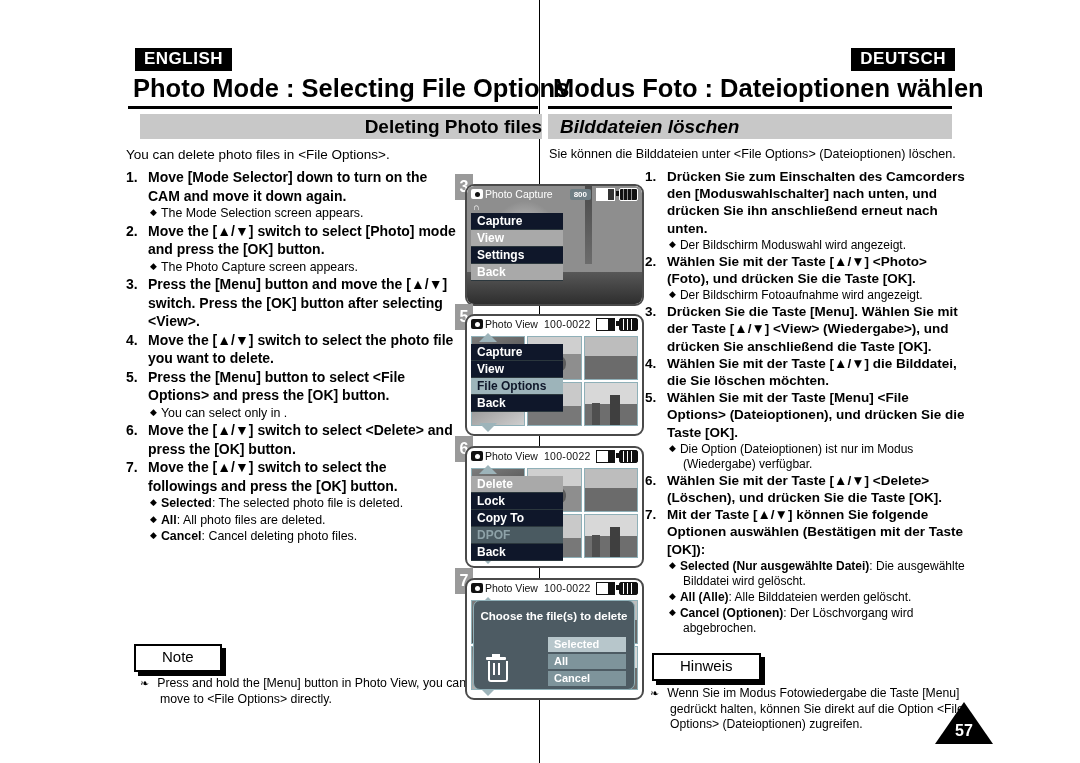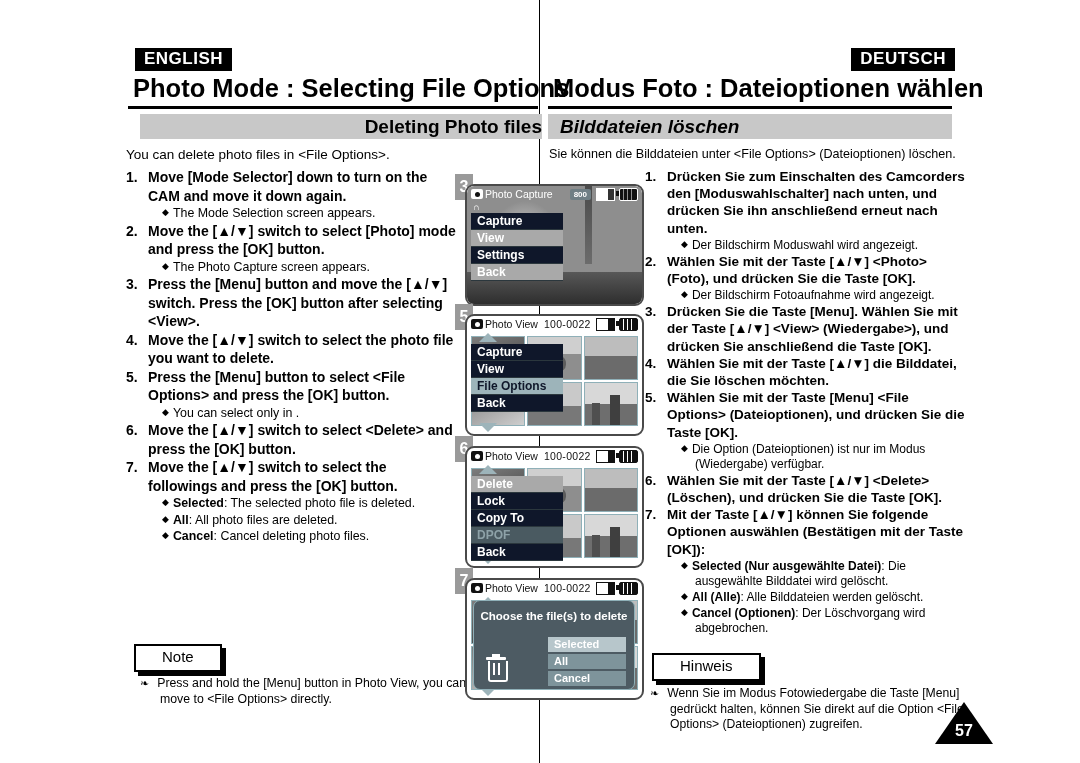--- a/index.html
+++ b/index.html
@@ -87,21 +87,21 @@
     line-height:18.5px;
   }
   #steps-de .step-num{font-size:13.5px;line-height:17.2px;}
   #steps-de .step-text{font-size:13.5px;line-height:17.2px;}
 
   .sub{
     font-size:12.4px;font-weight:normal;
     line-height:15.5px;
     padding-left:14px;
     text-indent:-14px;
-    margin-left:14px;
+    margin-left:2px;
   }
   .sub .dia{font-size:9px;vertical-align:2px;padding-right:4px;}
   .sub b{font-weight:bold;}
   #steps-de .sub{font-size:12px;line-height:15px;}
 
   
   .note-box{
     position:absolute;
     border:2px solid #000;
     background:#fff;

